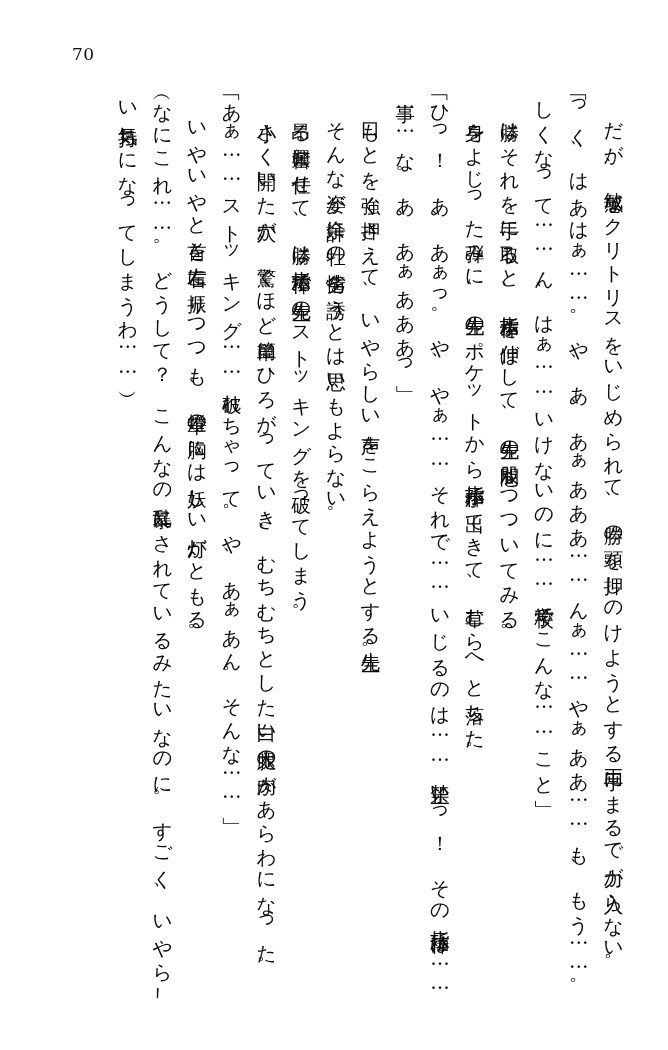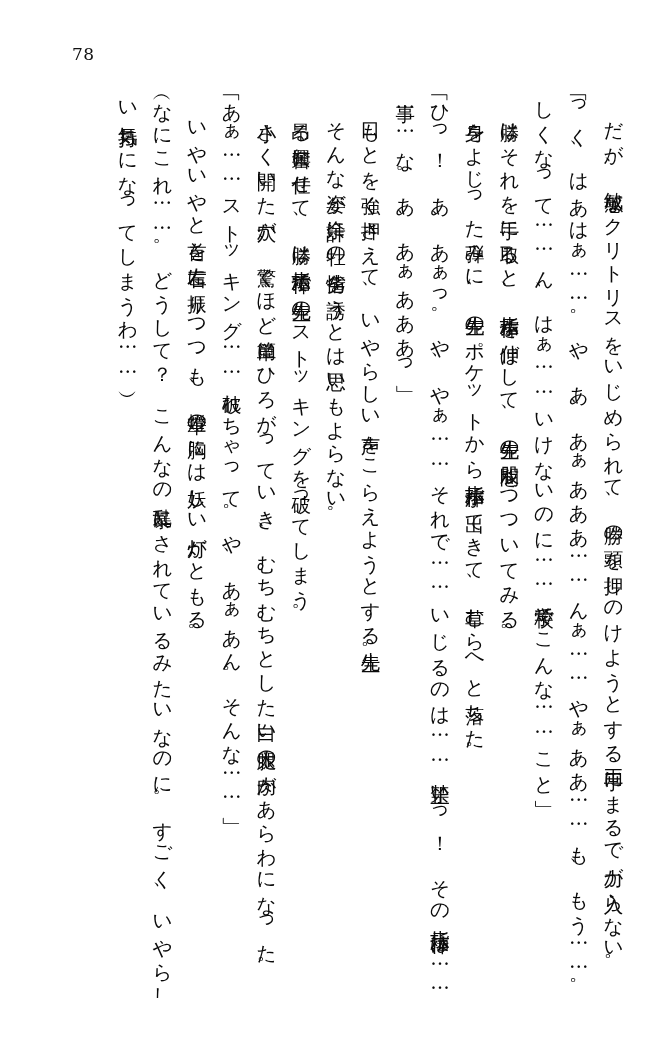--- a/index.html
+++ b/index.html
@@ -55,21 +55,21 @@
   }
   .indent {
     text-indent: 1em;
   }
 </style>
 </head>
 <body>
 
 <div class="page">
 
-  <div class="page-number">78</div>
+  <div class="page-number">70</div>
 
   <div class="text-body">
     <div class="para indent">だが、敏感なクリトリスをいじめられて、勝の頭を押しのけようとする両手にまるで力が入らない。</div>
     <div class="para">「っく、はあはぁ……。や、あ、あぁあああ……んぁ……やぁああ……も、もう……。欲しくなって……ん、はぁ……いけないのに……学校でこんな……こと」</div>
     <div class="para indent">勝はそれを手に取ると、指示棒を伸ばして、先生の股間をつついてみる。</div>
     <div class="para indent">身をよじった弾みに、先生のポケットから指示棒が出てきて、草むらへと落ちた。</div>
     <div class="para">「ひっ！　あ、あぁっ。や、やぁ……それで……いじるのは……禁止いっ！　その指示棒は……大事……な。あ、あぁあああっ」</div>
     <div class="para indent">口もとを強く押さえて、いやらしい声をこらえようとする先生。</div>
     <div class="para indent">そんな姿が余計に牡の劣情を誘うとは思いもよらない。</div>
     <div class="para indent">昂る興奮に任せて、勝は指示棒で先生のストッキングを破ってしまう。</div>

